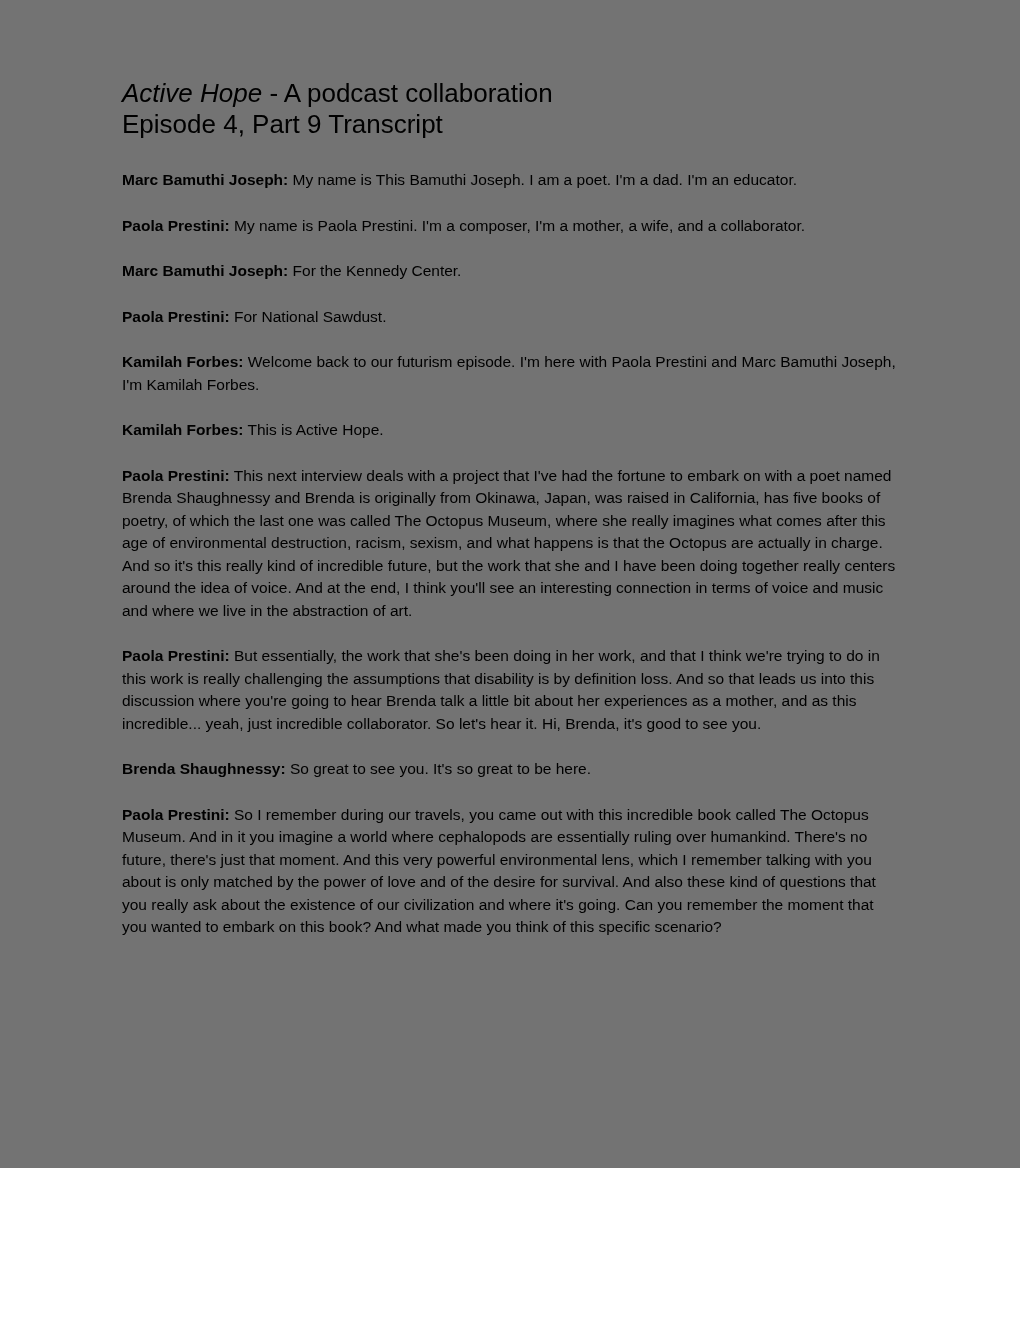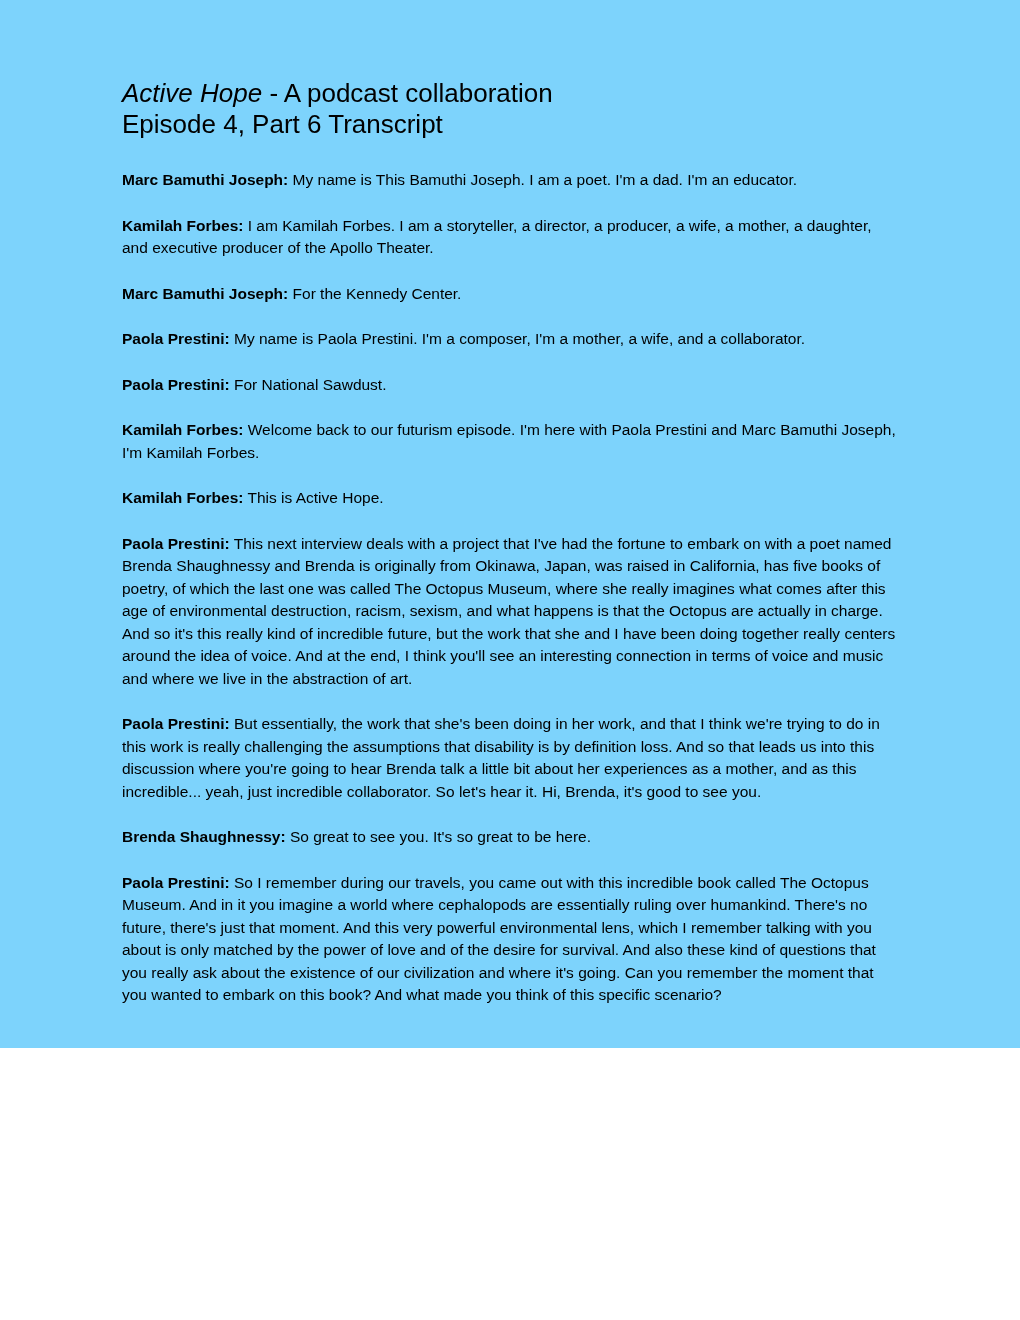--- a/index.html
+++ b/index.html
@@ -3,23 +3,23 @@
 <meta charset="utf-8">
 <style>
   html, body {
     margin: 0;
     padding: 0;
     background: #ffffff;
   }
   .page {
     position: relative;
     width: 1020px;
-    height: 1048px;
+    height: 1168px;
     box-sizing: border-box;
-    background: #7dd3fc;
+    background: #737373;
     color: #000000;
     padding: 78px 120px 40px 122px;
     overflow: hidden;
     font-family: "Liberation Sans", sans-serif;
   }
   .doc-title {
     font-family: "Liberation Sans", sans-serif;
     font-size: 26px;
     font-weight: 400;
     line-height: 31px;
@@ -40,28 +40,27 @@
     font-weight: 700;
     text-align: right;
   }
 </style>
 </head>
 <body>
 
 <div class="page">
   <h1 class="doc-title">
     <span><span class="title-italic">Active Hope</span><span> - A podcast collaboration</span></span><br>
-    <span>Episode 4, Part 6 Transcript</span>
+    <span>Episode 4, Part 9 Transcript</span>
   </h1>
 
   <div class="transcript" id="transcript">
       <p><strong>Marc Bamuthi Joseph:</strong><span> My name is This Bamuthi Joseph. I am a poet. I'm a dad. I'm an educator.</span></p>
-      <p><strong>Kamilah Forbes:</strong><span> I am Kamilah Forbes. I am a storyteller, a director, a producer, a wife, a mother, a daughter, and executive producer of the Apollo Theater.</span></p>
+      <p><strong>Paola Prestini:</strong><span> My name is Paola Prestini. I'm a composer, I'm a mother, a wife, and a collaborator.</span></p>
       <p><strong>Marc Bamuthi Joseph:</strong><span> For the Kennedy Center.</span></p>
-      <p><strong>Paola Prestini:</strong><span> My name is Paola Prestini. I'm a composer, I'm a mother, a wife, and a collaborator.</span></p>
       <p><strong>Paola Prestini:</strong><span> For National Sawdust.</span></p>
       <p><strong>Kamilah Forbes:</strong><span> Welcome back to our futurism episode. I'm here with Paola Prestini and Marc Bamuthi Joseph, I'm Kamilah Forbes.</span></p>
       <p><strong>Kamilah Forbes:</strong><span> This is Active Hope.</span></p>
       <p><strong>Paola Prestini:</strong><span> This next interview deals with a project that I've had the fortune to embark on with a poet named Brenda Shaughnessy and Brenda is originally from Okinawa, Japan, was raised in California, has five books of poetry, of which the last one was called The Octopus Museum, where she really imagines what comes after this age of environmental destruction, racism, sexism, and what happens is that the Octopus are actually in charge. And so it's this really kind of incredible future, but the work that she and I have been doing together really centers around the idea of voice. And at the end, I think you'll see an interesting connection in terms of voice and music and where we live in the abstraction of art.</span></p>
       <p><strong>Paola Prestini:</strong><span> But essentially, the work that she's been doing in her work, and that I think we're trying to do in this work is really challenging the assumptions that disability is by definition loss. And so that leads us into this discussion where you're going to hear Brenda talk a little bit about her experiences as a mother, and as this incredible... yeah, just incredible collaborator. So let's hear it. Hi, Brenda, it's good to see you.</span></p>
       <p><strong>Brenda Shaughnessy:</strong><span> So great to see you. It's so great to be here.</span></p>
       <p><strong>Paola Prestini:</strong><span> So I remember during our travels, you came out with this incredible book called The Octopus Museum. And in it you imagine a world where cephalopods are essentially ruling over humankind. There's no future, there's just that moment. And this very powerful environmental lens, which I remember talking with you about is only matched by the power of love and of the desire for survival. And also these kind of questions that you really ask about the existence of our civilization and where it's going. Can you remember the moment that you wanted to embark on this book? And what made you think of this specific scenario?</span></p>
     </div>
 </div>
 

